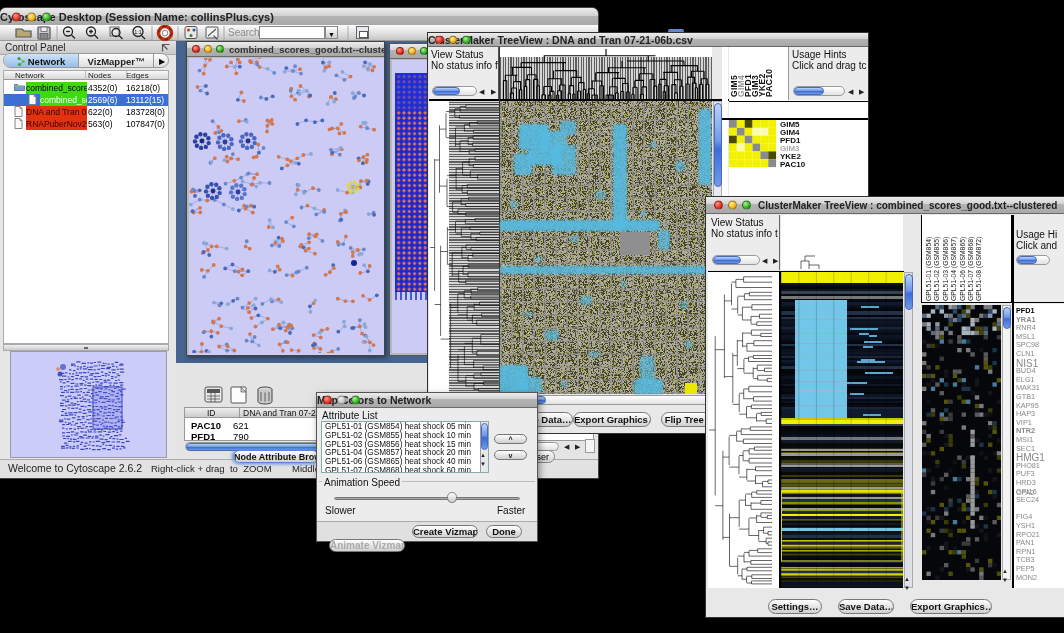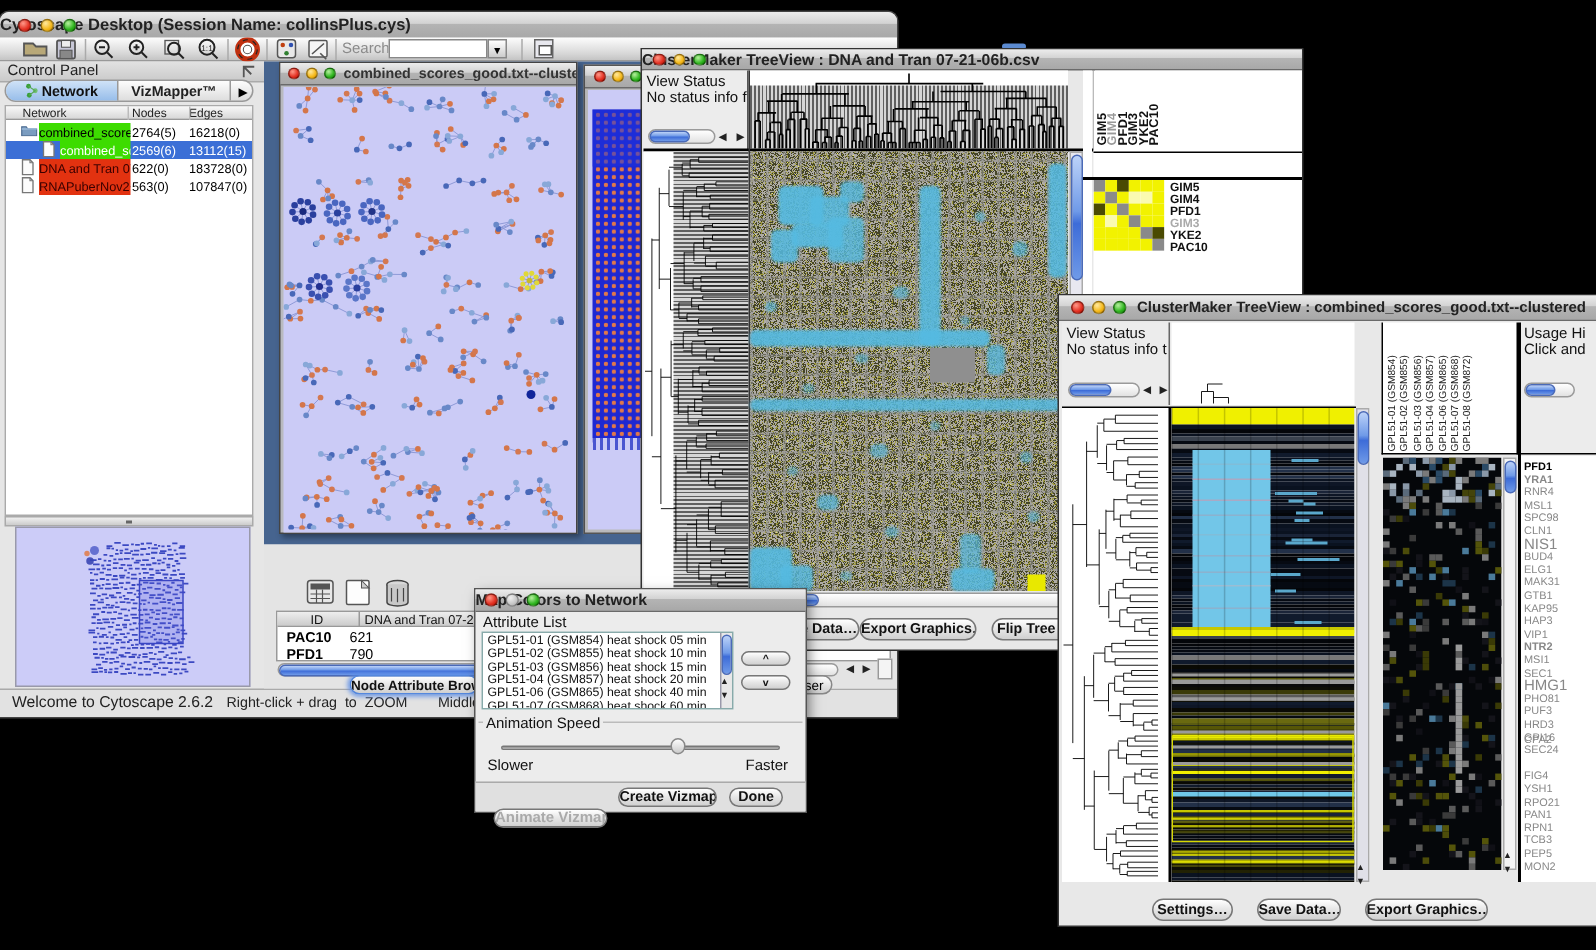--- a/index.html
+++ b/index.html
@@ -84,21 +84,21 @@
         <span style="position:absolute;left:122px">Edges</span>
         <span style="position:absolute;left:81px;top:0;width:1px;height:9px;background:#bbb"></span>
         <span style="position:absolute;left:122px;top:0;width:1px;height:9px;background:#bbb"></span>
       </div>
       <div class="abs" style="left:0;top:11px;width:164px;height:12px;font-size:8.5px;line-height:12px">
         <span style="position:absolute;left:10px;font-size:8px"><svg width="11" height="9" style="vertical-align:-1px">
             <path d="M0.5 2.5h3l1 1.5h6v4.5h-10z" fill="#7a9cc0" stroke="#4a6a90" stroke-width="0.8"></path>
             <path d="M0.5 4h10" stroke="#9ab8d8" stroke-width="1"></path>
           </svg></span>
         <span style="position:absolute;left:22px;background:#3ddc00;color:#000;height:12px;max-width:61px;overflow:hidden;white-space:nowrap;display:inline-block">combined_scores</span>
-        <span style="position:absolute;left:84px;color:#000">2764(5)</span>
+        <span style="position:absolute;left:84px;color:#000">4352(0)</span>
         <span style="position:absolute;left:122px;color:#000">16218(0)</span>
       </div>
       <div class="abs" style="left:0;top:23px;width:164px;height:12px;background:#3b6fd6;font-size:8.5px;line-height:12px">
         <span style="position:absolute;left:24px;font-size:8px"><svg width="9" height="11" style="vertical-align:-1px">
             <path d="M1 0.5h5l2 2v8h-7z" fill="#fcfcfc" stroke="#777" stroke-width="0.9"></path>
             <path d="M6 0.5v2h2" fill="none" stroke="#777" stroke-width="0.8"></path>
           </svg></span>
         <span style="position:absolute;left:36px;background:#3ddc00;color:#fff;height:12px;max-width:47px;overflow:hidden;white-space:nowrap;display:inline-block">combined_sco</span>
         <span style="position:absolute;left:84px;color:#fff">2569(6)</span>
         <span style="position:absolute;left:122px;color:#fff">13112(15)</span>
@@ -742,20 +742,27 @@
       <span style="position:absolute;left:2px;top:-1px">PFD1</span>
     </div>
     <div class="abs" style="left:323px;top:66px;width:8px;height:8px;font-size:8.5px;font-weight:bold;color:#111;transform:rotate(-90deg);transform-origin:0 0;white-space:nowrap;letter-spacing:0.3px">
       <span style="position:absolute;left:2px;top:-1px">GIM3</span>
     </div>
     <div class="abs" style="left:330px;top:66px;width:8px;height:8px;font-size:8.5px;font-weight:bold;color:#111;transform:rotate(-90deg);transform-origin:0 0;white-space:nowrap;letter-spacing:0.3px">
       <span style="position:absolute;left:2px;top:-1px">YKE2</span>
     </div>
     <div class="abs" style="left:337px;top:66px;width:8px;height:8px;font-size:8.5px;font-weight:bold;color:#111;transform:rotate(-90deg);transform-origin:0 0;white-space:nowrap;letter-spacing:0.3px">
       <span style="position:absolute;left:2px;top:-1px">PAC10</span>
+    </div>
+    <div class="abs" style="left:360px;top:14px;width:80px;height:53px;background:#ececec;border-left:1px solid #999;font-size:10px;color:#111">
+      <div style="padding:2px 0 0 3px">Usage Hints<br>Click and drag tc</div>
+      <div class="sbtrack" style="left:4px;top:39px;width:52px;height:10px"></div>
+      <div class="aquathumb" style="left:5px;top:40px;width:30px;height:8px"></div>
+      <span class="arr" style="left:59px;top:40px">◀</span>
+      <span class="arr" style="left:70px;top:40px">▶</span>
     </div>
     <div class="abs" style="left:301px;top:67px;width:139px;height:294px;background:#fff"></div>
     <div class="abs" style="left:301px;top:67.5px;width:139px;height:1.5px;background:#000"></div>
     <div class="abs" style="left:294px;top:85px;width:146px;height:1.5px;background:#000"></div>
     <div class="abs" style="left:301px;top:87px;width:48px;height:48px"><svg width="48" height="48" style="">
         <rect x="0.00" y="0.00" width="7.85" height="7.85" fill="#8a8a8a"></rect>
         <rect x="7.85" y="0.00" width="7.85" height="7.85" fill="#f2f200"></rect>
         <rect x="15.70" y="0.00" width="7.85" height="7.85" fill="#4a4a02"></rect>
         <rect x="23.55" y="0.00" width="7.85" height="7.85" fill="#f2f200"></rect>
         <rect x="31.40" y="0.00" width="7.85" height="7.85" fill="#f2f200"></rect>
@@ -1355,21 +1362,21 @@
         <rect x="48.4" y="202.1" width="4.4" height="4.3" fill="#9a9a9a"></rect>
         <rect x="48.4" y="206.4" width="4.4" height="4.3" fill="#9a9a9a"></rect>
         <rect x="48.4" y="215.0" width="4.4" height="4.3" fill="#9a9a9a"></rect>
         <rect x="48.4" y="219.3" width="4.4" height="4.3" fill="#9a9a9a"></rect>
       </svg></div>
     <div class="abs" style="left:296px;top:108px;width:9px;height:275px;background:#f4f4f4;border:1px solid #aaa"></div>
     <div class="aquathumb abs" style="left:296.5px;top:110px;width:8px;height:22px;border-radius:4px"></div>
     <span class="arr" style="left:296px;top:370px;font-size:6px">▲<br>▼</span>
     <div class="abs" style="left:306px;top:18px;width:1.5px;height:373px;background:#000"></div>
     <div class="abs" style="left:308px;top:18px;width:50px;height:373px;background:#ececec;font-size:10px;color:#111">
-      <div style="padding:2px 0 0 2px">Usage Hi<br>Click and</div>
+      <div style="padding:14px 0 0 2px">Usage Hi<br>Click and</div>
       <div class="sbtrack" style="left:2px;top:40px;width:34px;height:10px"></div>
       <div class="aquathumb" style="left:3px;top:41px;width:20px;height:8px"></div>
     </div>
     <div class="abs" style="left:306px;top:104.5px;width:60px;height:1.5px;background:#000"></div>
     <div class="abs" style="left:308px;top:107px;width:50px;height:284px;background:#fff"></div>
     <div class="abs" style="left:310px;top:109.0px;font-size:7.3px;color:#000;font-weight:bold">PFD1</div>
     <div class="abs" style="left:310px;top:117.6px;font-size:7.3px;color:#888;font-weight:bold">YRA1</div>
     <div class="abs" style="left:310px;top:126.2px;font-size:7.3px;color:#888;font-weight:normal">RNR4</div>
     <div class="abs" style="left:310px;top:134.8px;font-size:7.3px;color:#888;font-weight:normal">MSL1</div>
     <div class="abs" style="left:310px;top:143.4px;font-size:7.3px;color:#888;font-weight:normal">SPC98</div>

